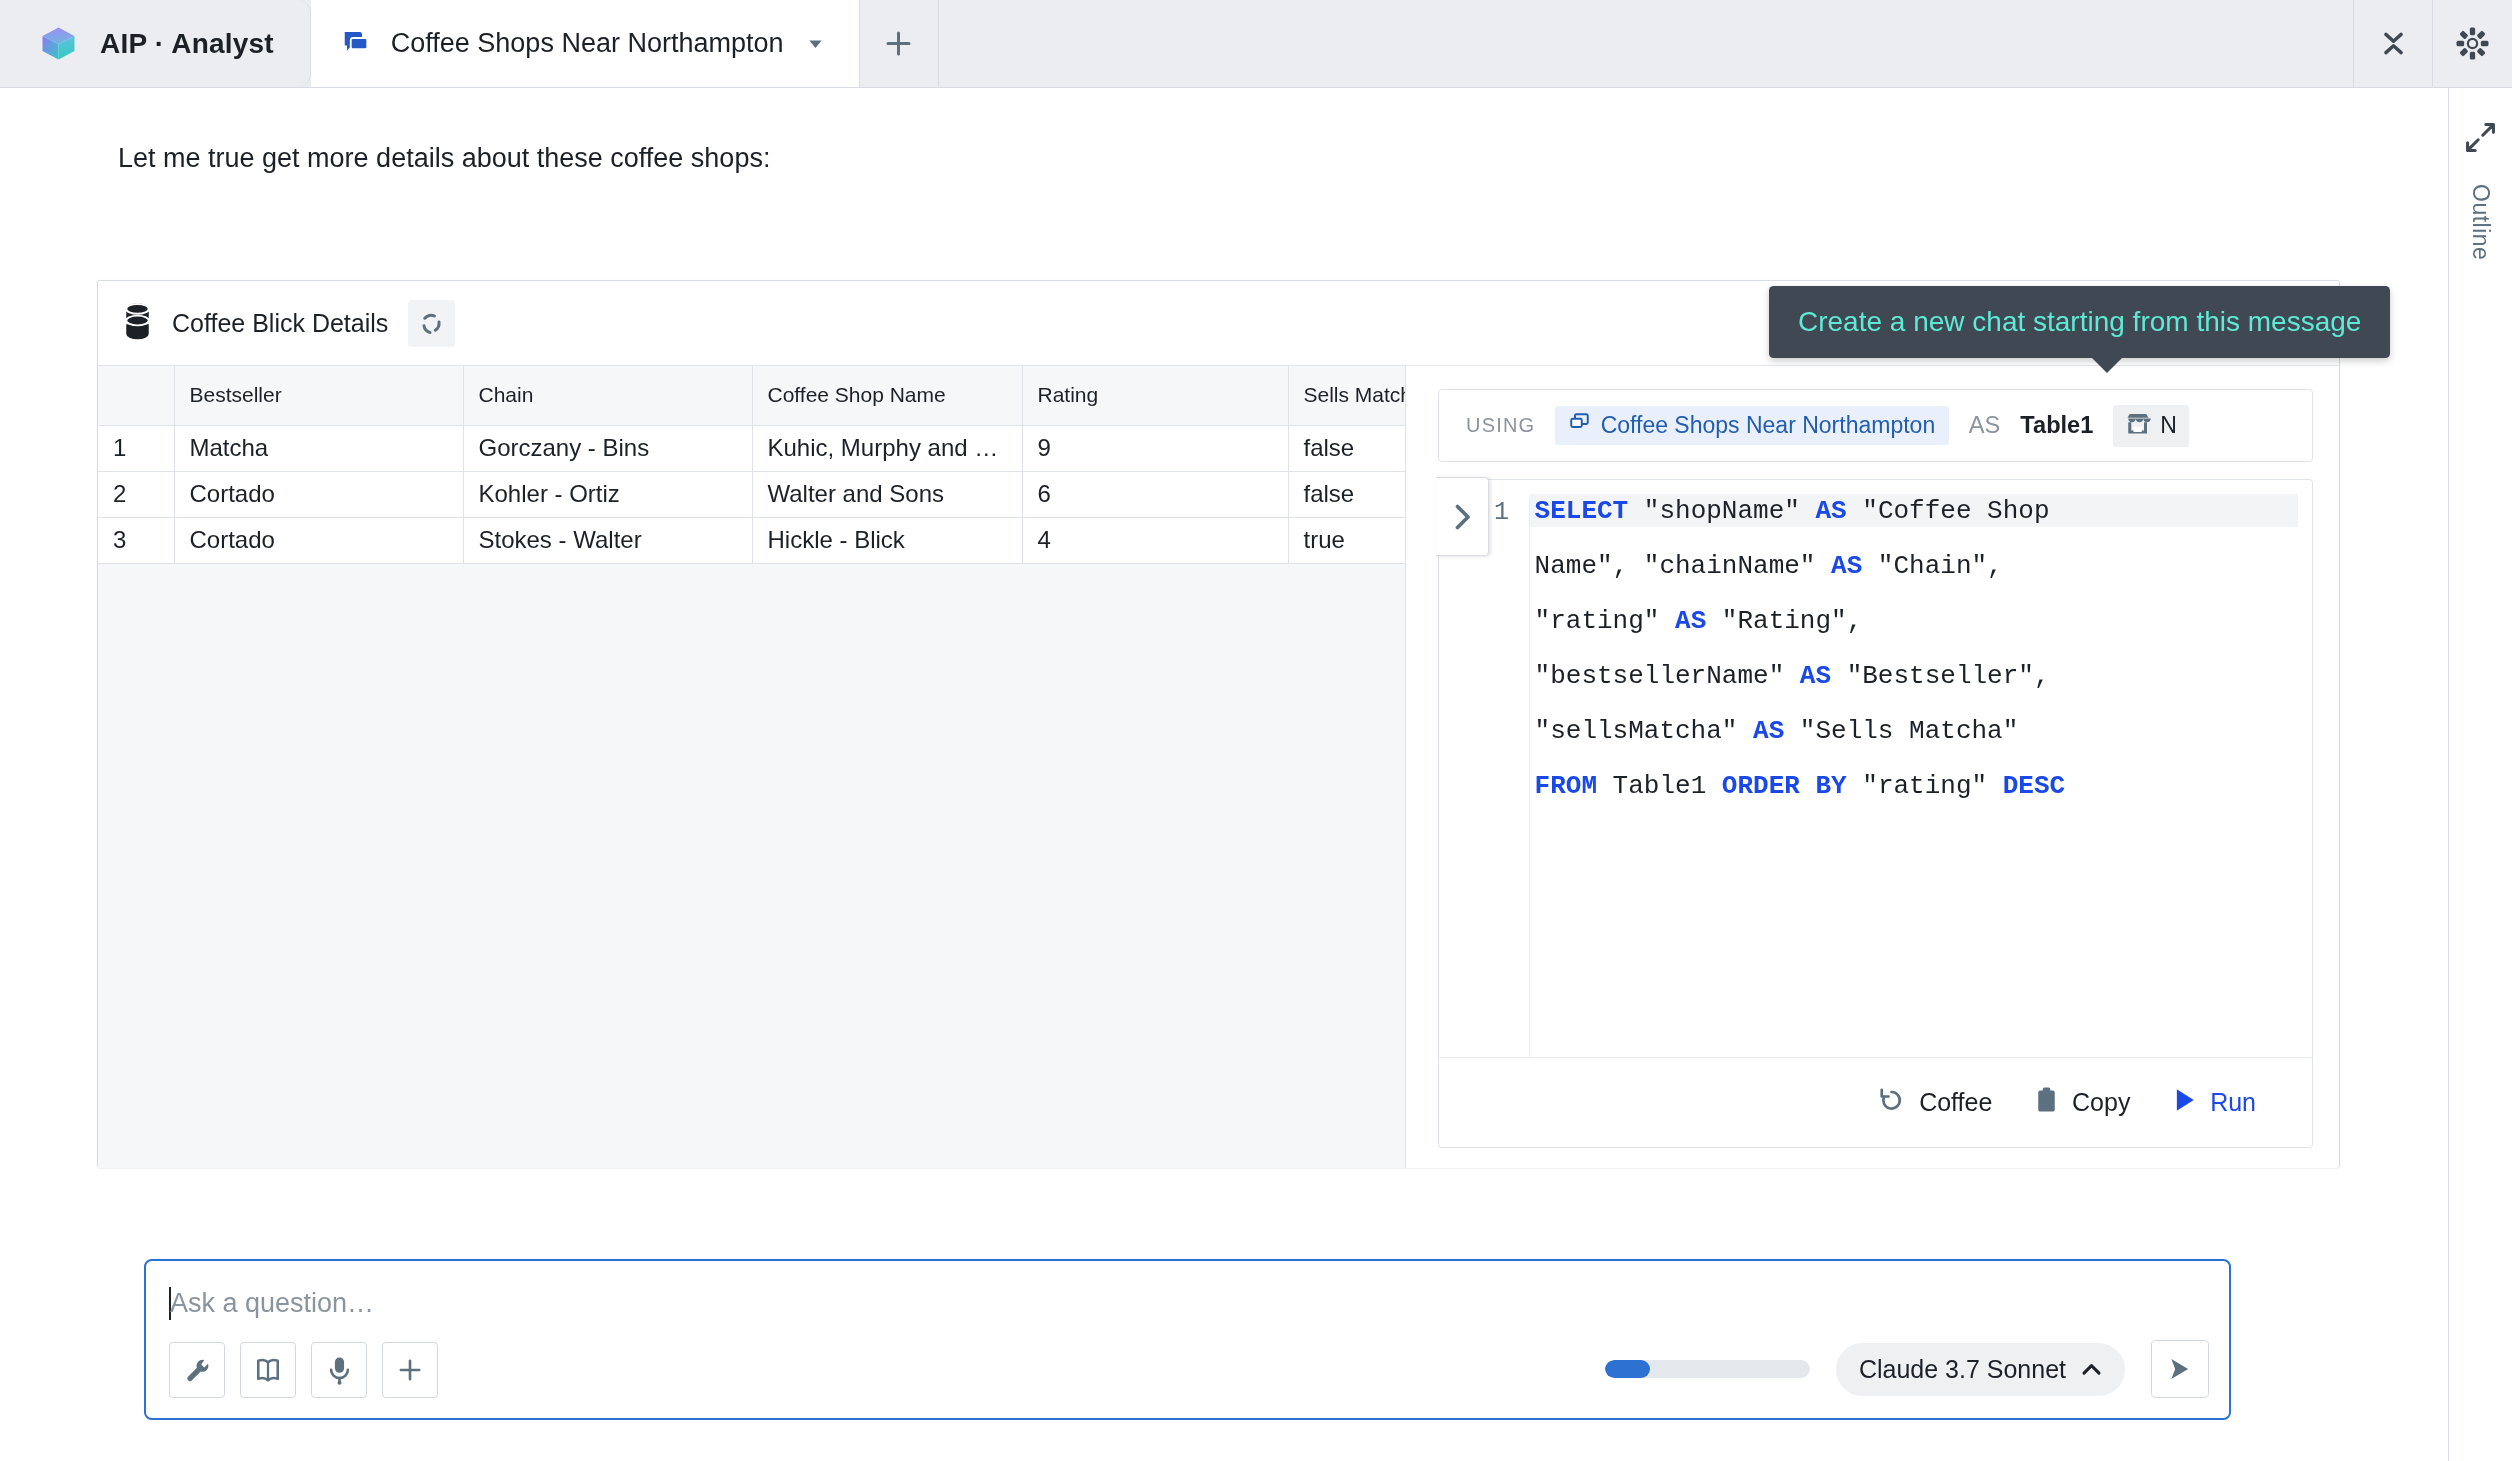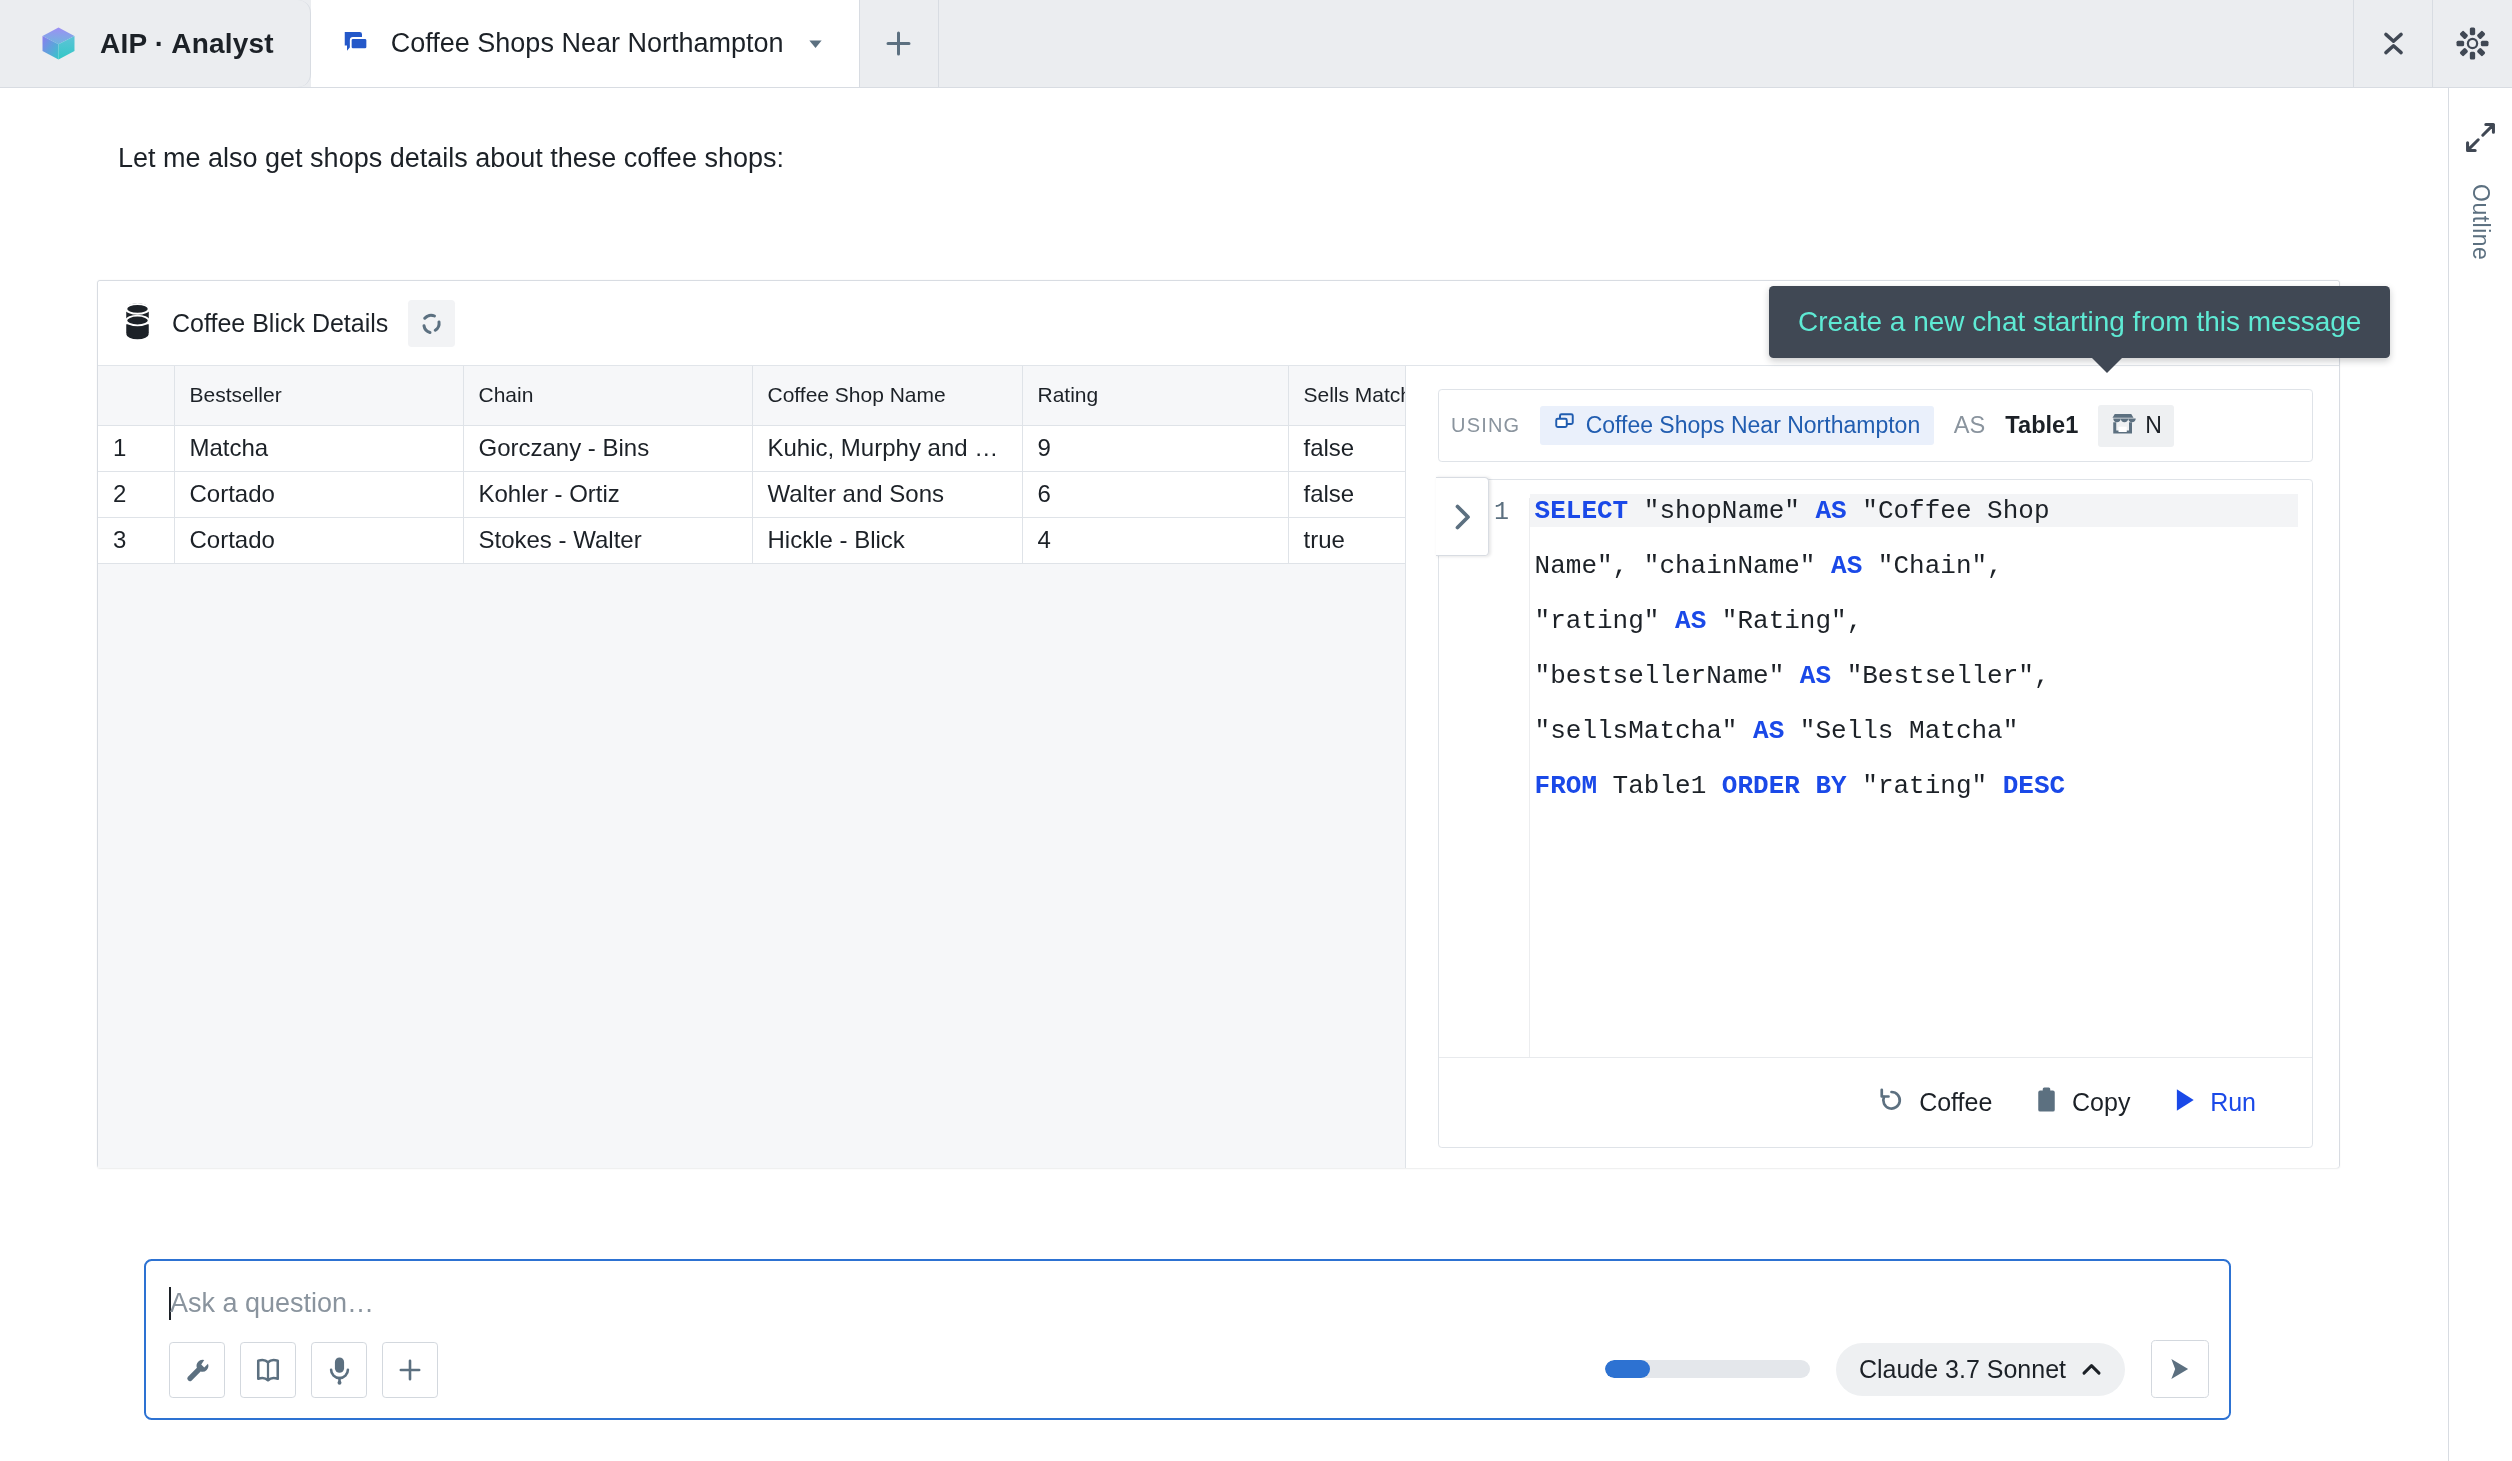--- a/index.html
+++ b/index.html
@@ -155,21 +155,21 @@
   }
 
   
   .sql-pane {
     flex: 1 1 auto; padding: 23px 26px 20px 32px;
     display: flex; flex-direction: column; gap: 16.7px; background:#fff;
     border-radius: 0 0 3px 0;
   }
   .using-box {
     height: 73px; border: 0.8px solid #dfe3e8; border-radius: 3.8px;
-    display: flex; align-items: center; padding: 0 12px; gap: 20px;
+    display: flex; align-items: center; padding: 0 27px; gap: 20px;
     overflow: hidden; flex: 0 0 auto;
   }
   .using-lbl { font-size: 20px; color: #8a949e; letter-spacing: 1.2px; }
   .chip-ds {
     display: flex; align-items: center; gap: 10.6px;
     background: #eaf0fb; color: #215db0; border-radius: 3px;
     padding: 6px 13.7px; font-size: 23px; white-space: nowrap;
   }
   .as-lbl { font-size: 23.6px; color: #8a949e; }
   .alias { font-size: 23.6px; color: #1c2127; font-weight: 700; }
@@ -343,21 +343,21 @@
   <span>
     <svg width="35" height="35" viewBox="0 0 46 46">
       <path d="M26 20L40 6M40 6h-10M40 6v10M20 26L6 40M6 40h10M6 40V30" stroke="#404854" stroke-width="4" fill="none" stroke-linecap="round" stroke-linejoin="round"></path>
     </svg>
   </span>
   <span class="rail-label">Outline</span>
 </div>
 
 <div class="content">
 
-  <div class="msg-text">Let me also get shops details about these coffee shops:</div>
+  <div class="msg-text">Let me true get more details about these coffee shops:</div>
 
   <div class="card">
 
     <div class="card-header">
       <span>
         <svg width="33" height="40" viewBox="0 0 44 52">
           <ellipse cx="22" cy="8" rx="15" ry="7" fill="#1c2127"></ellipse>
           <rect x="7" y="12" width="30" height="11" fill="#1c2127"></rect>
           <ellipse cx="22" cy="24" rx="15" ry="6.5" fill="#1c2127"></ellipse>
           <rect x="7" y="29" width="30" height="12" fill="#1c2127"></rect>

